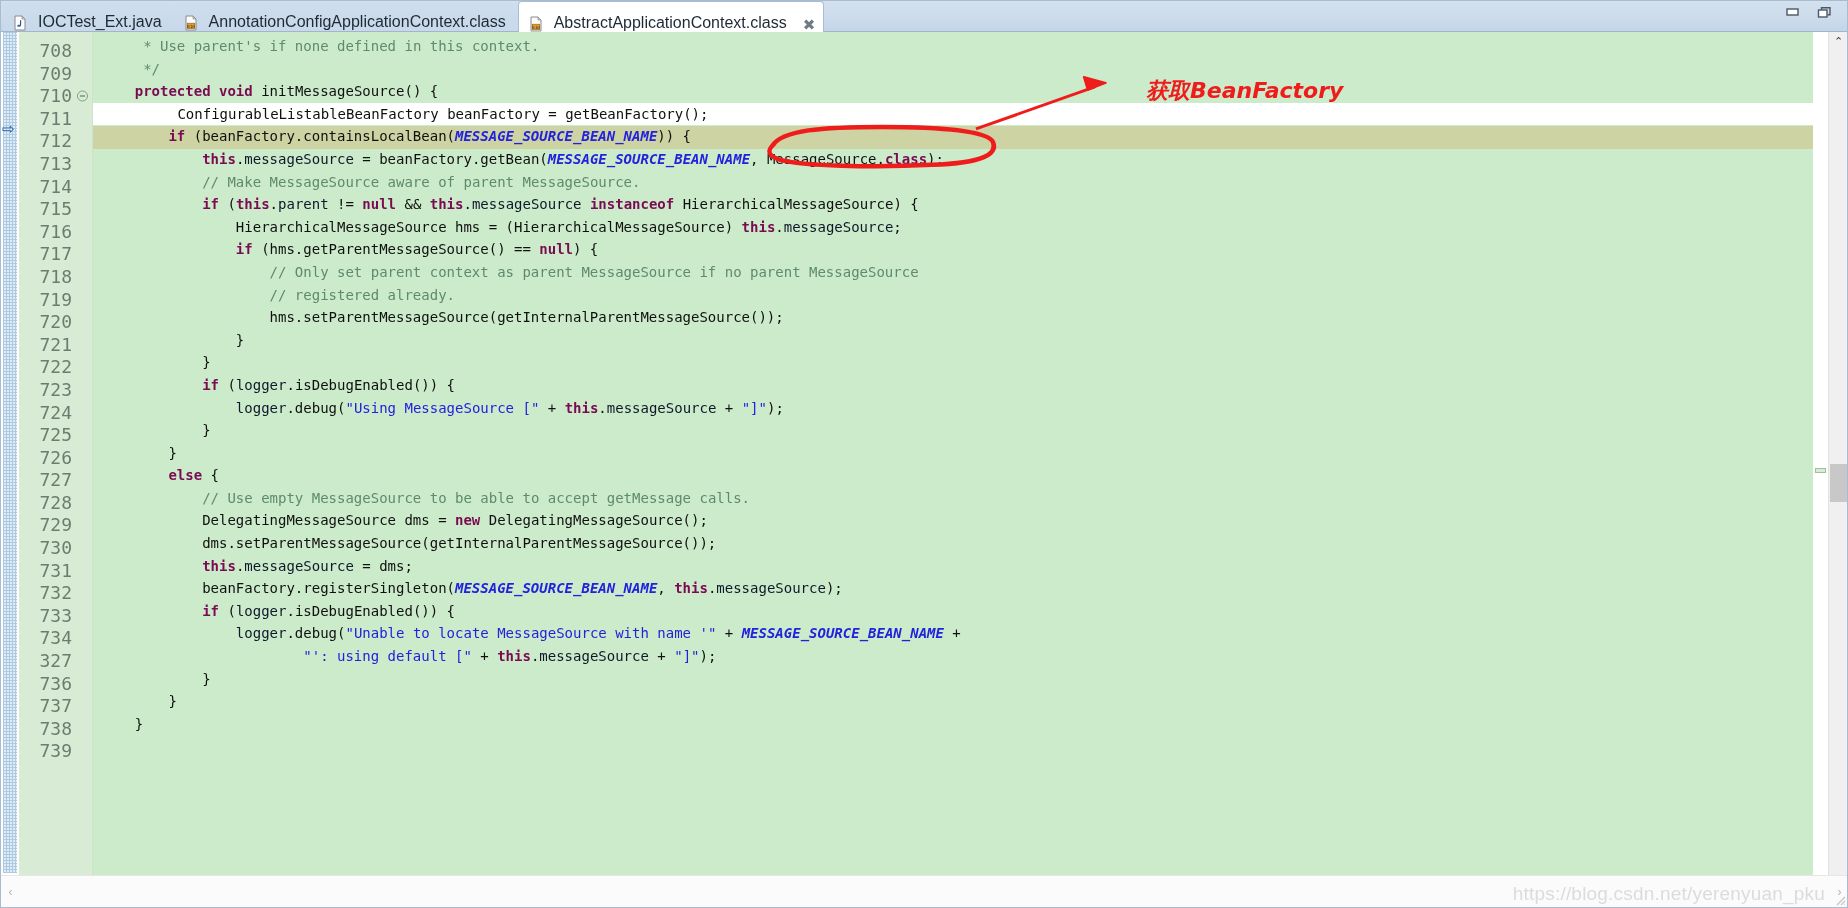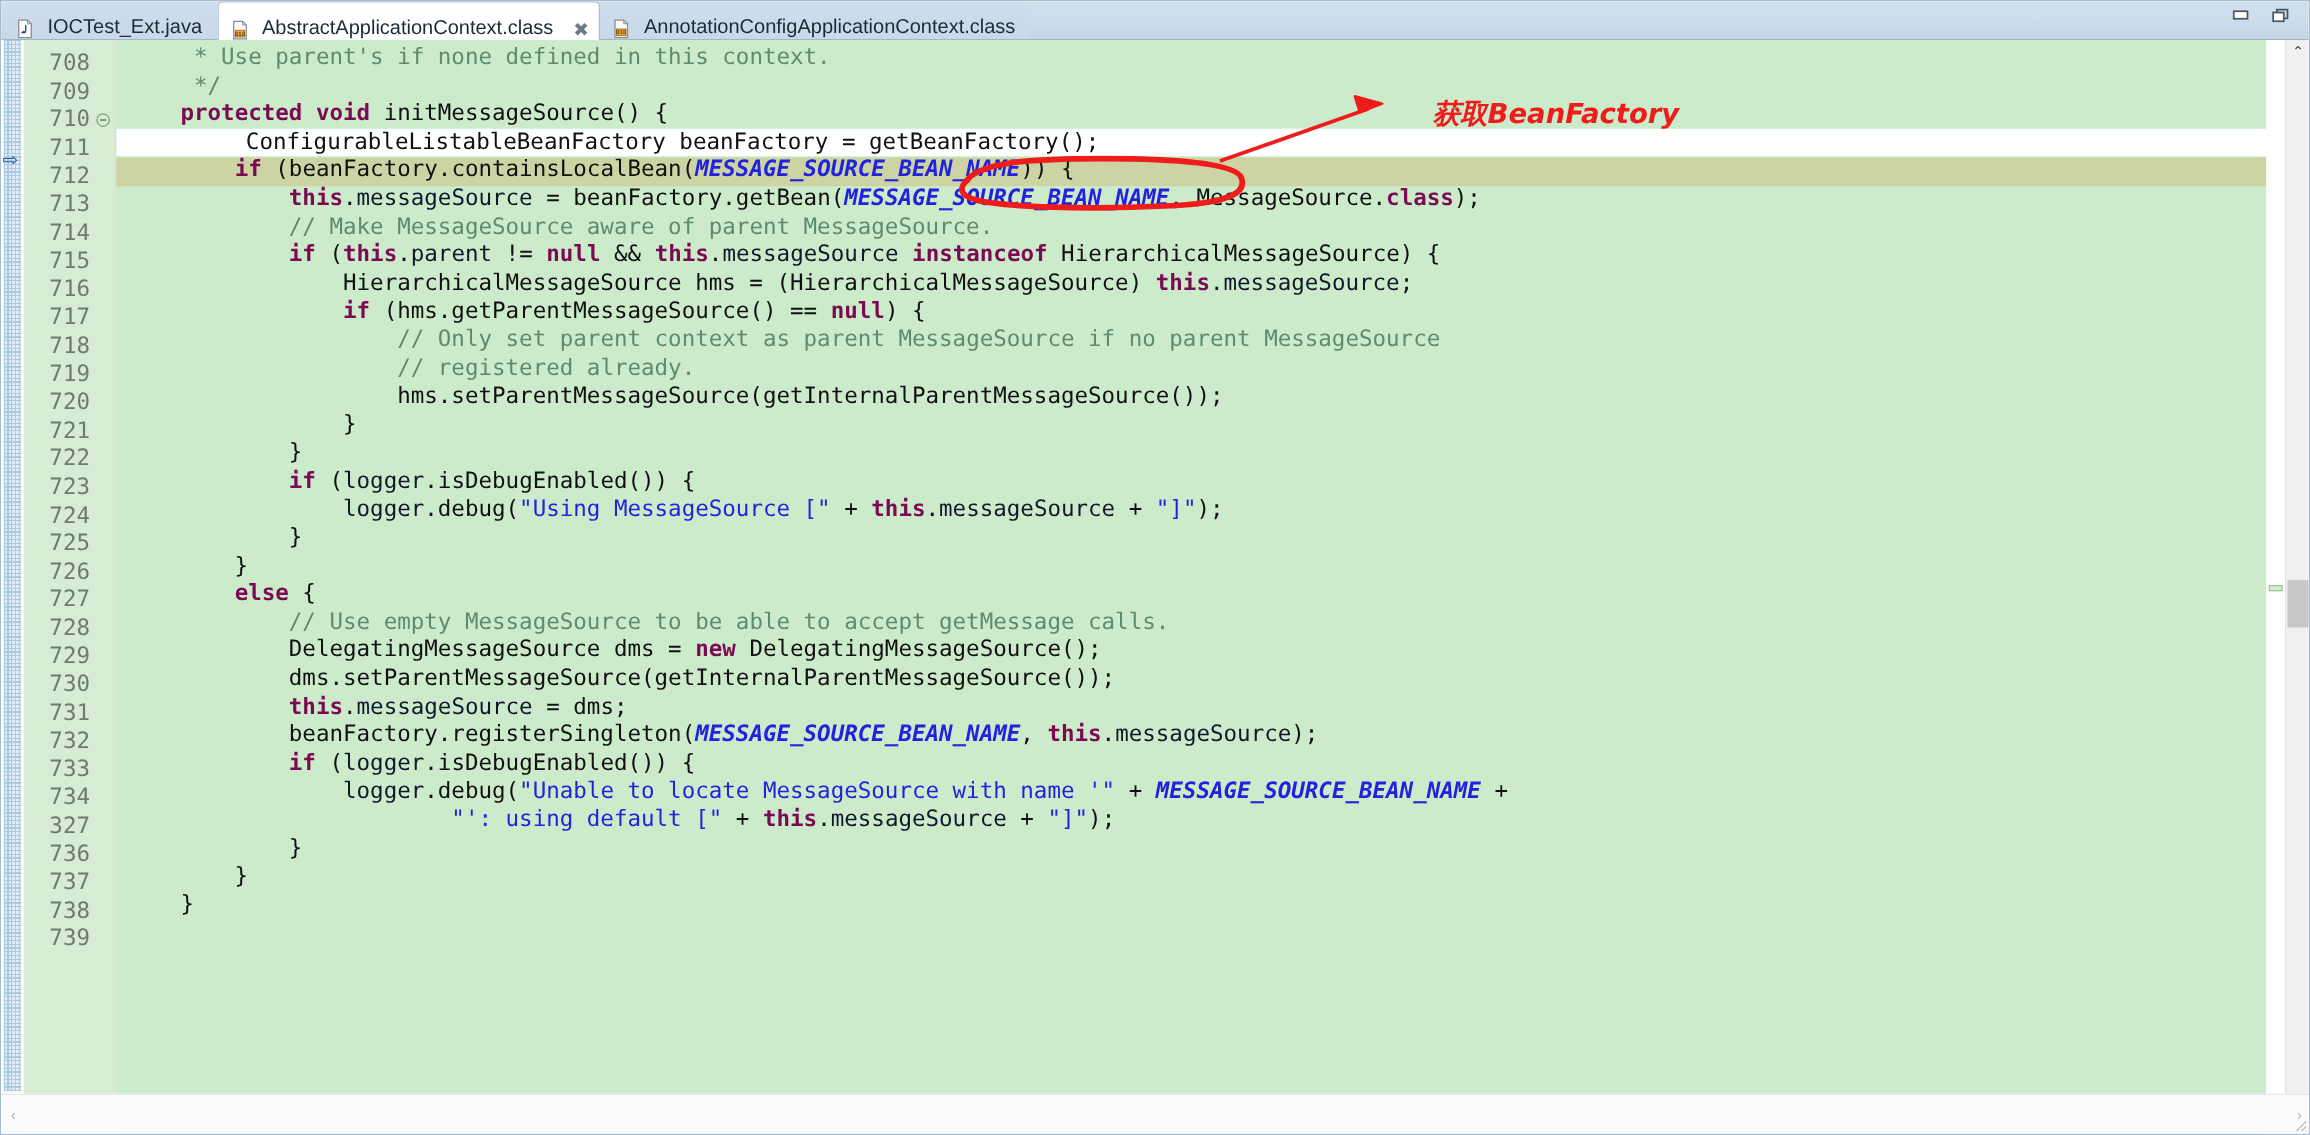--- a/index.html
+++ b/index.html
@@ -153,21 +153,21 @@
   #codewrap {
     flex: 1 1 auto;
     position: relative;
     background: #ccebcb;
     overflow: hidden;
   }
   #code {
     position: relative;
     padding-top: 3px;
     font-family: "DejaVu Sans Mono", monospace;
-    font-size: 18px;
+    font-size: 14px;
     white-space: pre;
     z-index: 2;
   }
   .cline {
     height: 22.6px;
     line-height: 22.6px;
     padding-left: 8px;
     color: #0b0b0b;
     position: relative;
   }
@@ -302,39 +302,39 @@
     <div class="tab inactive">
       <svg class="tabicon" viewBox="0 0 16 16">
         <path d="M3 1h7l3 3v11H3z" fill="#fdfdfd" stroke="#8a8a8a" stroke-width="1"></path>
         <path d="M10 1l3 3h-3z" fill="#d5d5d5" stroke="#8a8a8a" stroke-width=".7"></path>
         <path d="M5.2 10.6c.9.6 2.6.6 3.6 0" fill="none" stroke="#1b4f9c" stroke-width="1.1"></path>
         <path d="M8.6 5.2v4.3a1.1 1.1 0 0 1-2.1.3" fill="none" stroke="#1b4f9c" stroke-width="1.1"></path>
       </svg>
       <span>IOCTest_Ext.java</span>
     </div>
 
+    <div class="tab inactive">
+      <svg class="tabicon" viewBox="0 0 16 16">
+        <path d="M3 1h7l3 3v11H3z" fill="#fdfdfd" stroke="#8a8a8a" stroke-width="1"></path>
+        <path d="M10 1l3 3h-3z" fill="#d5d5d5" stroke="#8a8a8a" stroke-width=".7"></path>
+        <rect x="4.2" y="8.2" width="7.6" height="5.4" fill="#e9a33a" stroke="#8a5d13" stroke-width=".6"></rect>
+        <text x="8" y="12.6" font-size="4.4" text-anchor="middle" fill="#3a2a05" font-family="DejaVu Sans Mono, monospace">010</text>
+      </svg>
+      <span>AnnotationConfigApplicationContext.class</span>
+    </div>
+
     <div class="tab active">
       <svg class="tabicon" viewBox="0 0 16 16">
         <path d="M3 1h7l3 3v11H3z" fill="#fdfdfd" stroke="#8a8a8a" stroke-width="1"></path>
         <path d="M10 1l3 3h-3z" fill="#d5d5d5" stroke="#8a8a8a" stroke-width=".7"></path>
         <rect x="4.2" y="8.2" width="7.6" height="5.4" fill="#e9a33a" stroke="#8a5d13" stroke-width=".6"></rect>
         <text x="8" y="12.6" font-size="4.4" text-anchor="middle" fill="#3a2a05" font-family="DejaVu Sans Mono, monospace">010</text>
       </svg>
       <span>AbstractApplicationContext.class</span>
       <span class="tabclose">✖</span>
-    </div>
-
-    <div class="tab inactive">
-      <svg class="tabicon" viewBox="0 0 16 16">
-        <path d="M3 1h7l3 3v11H3z" fill="#fdfdfd" stroke="#8a8a8a" stroke-width="1"></path>
-        <path d="M10 1l3 3h-3z" fill="#d5d5d5" stroke="#8a8a8a" stroke-width=".7"></path>
-        <rect x="4.2" y="8.2" width="7.6" height="5.4" fill="#e9a33a" stroke="#8a5d13" stroke-width=".6"></rect>
-        <text x="8" y="12.6" font-size="4.4" text-anchor="middle" fill="#3a2a05" font-family="DejaVu Sans Mono, monospace">010</text>
-      </svg>
-      <span>AnnotationConfigApplicationContext.class</span>
     </div>
 
     <div class="tabspacer"></div>
 
     <div id="winctl">
       <svg class="wbtn" width="16" height="14" viewBox="0 0 16 14">
         <rect x="2" y="3" width="11" height="6" fill="#ffffff" stroke="#4a5866" stroke-width="1.4"></rect>
       </svg>
       <svg class="wbtn" width="16" height="14" viewBox="0 0 16 14">
         <rect x="1.5" y="4" width="8.5" height="7" fill="#ffffff" stroke="#4a5866" stroke-width="1.4"></rect>
@@ -414,18 +414,19 @@
       </div>
     </div>
   </div>
 
   <div id="bottombar">
     <div id="hleft">‹</div>
     <div id="htrack"></div>
     <div id="hright">›</div>
   </div>
 
+  <div id="watermark">https://blog.csdn.net/yerenyuan_pku</div>
 
   <svg id="grip" viewBox="0 0 16 16">
     <path d="M14 6 L6 14 M14 10 L10 14 M14 13.5 L13.5 14" stroke="#c4c4c4" stroke-width="1.2" fill="none"></path>
   </svg>
 
 </div>
 
 </body></html>

